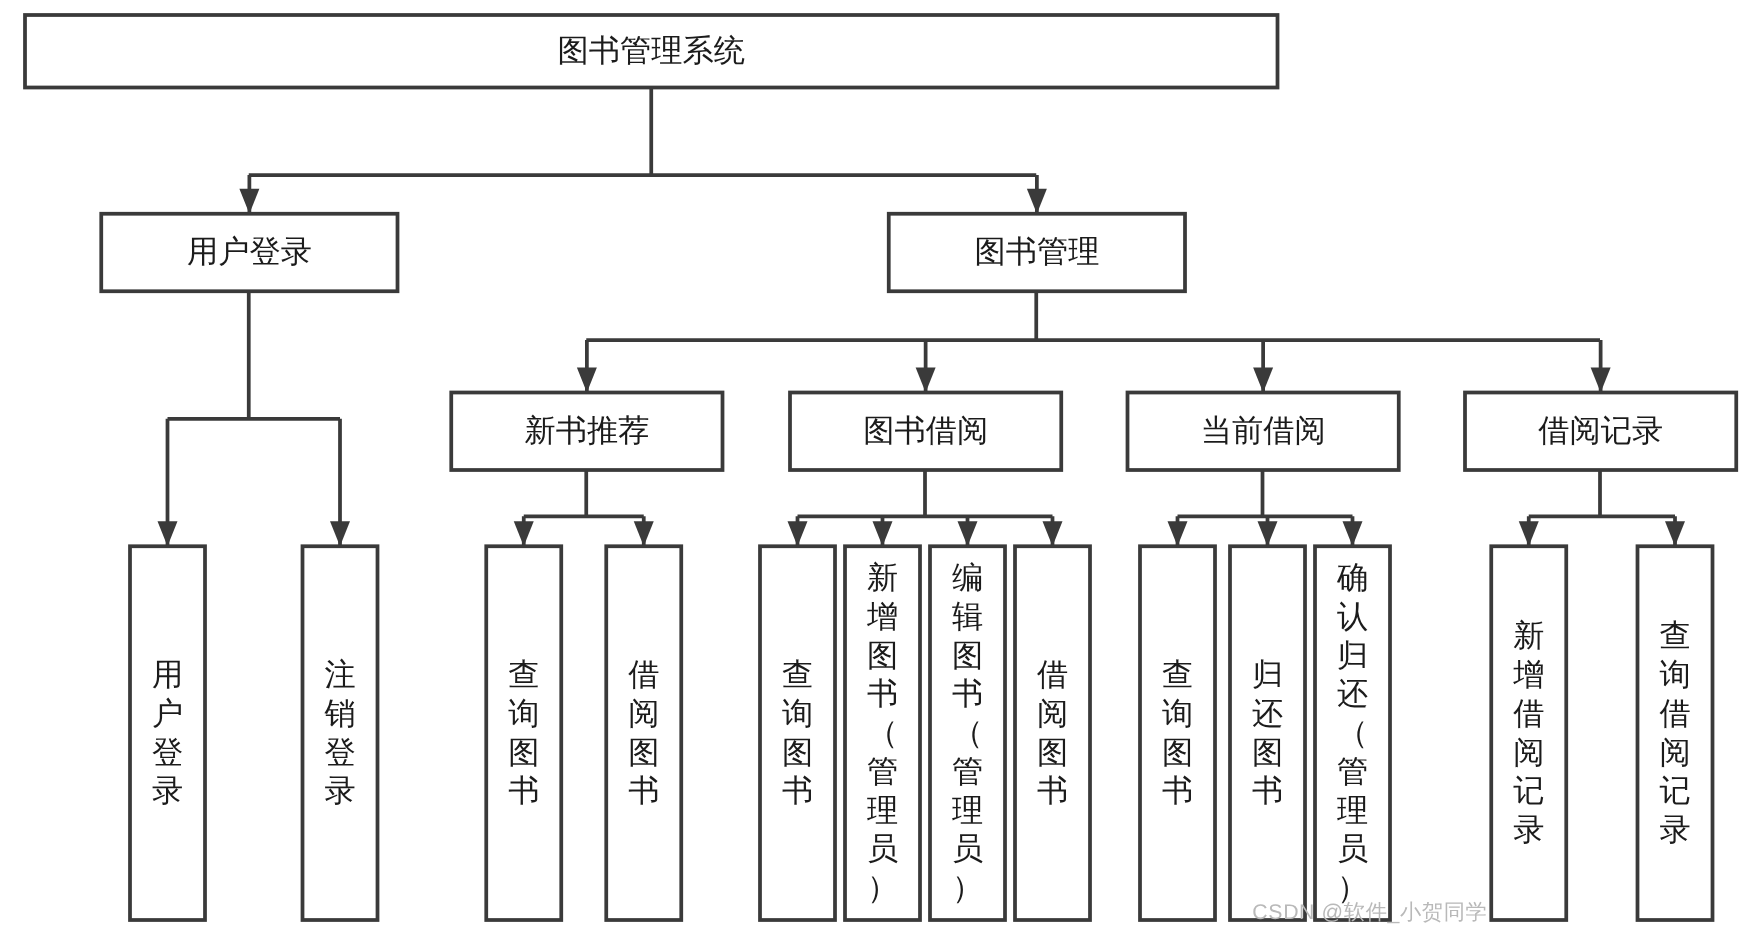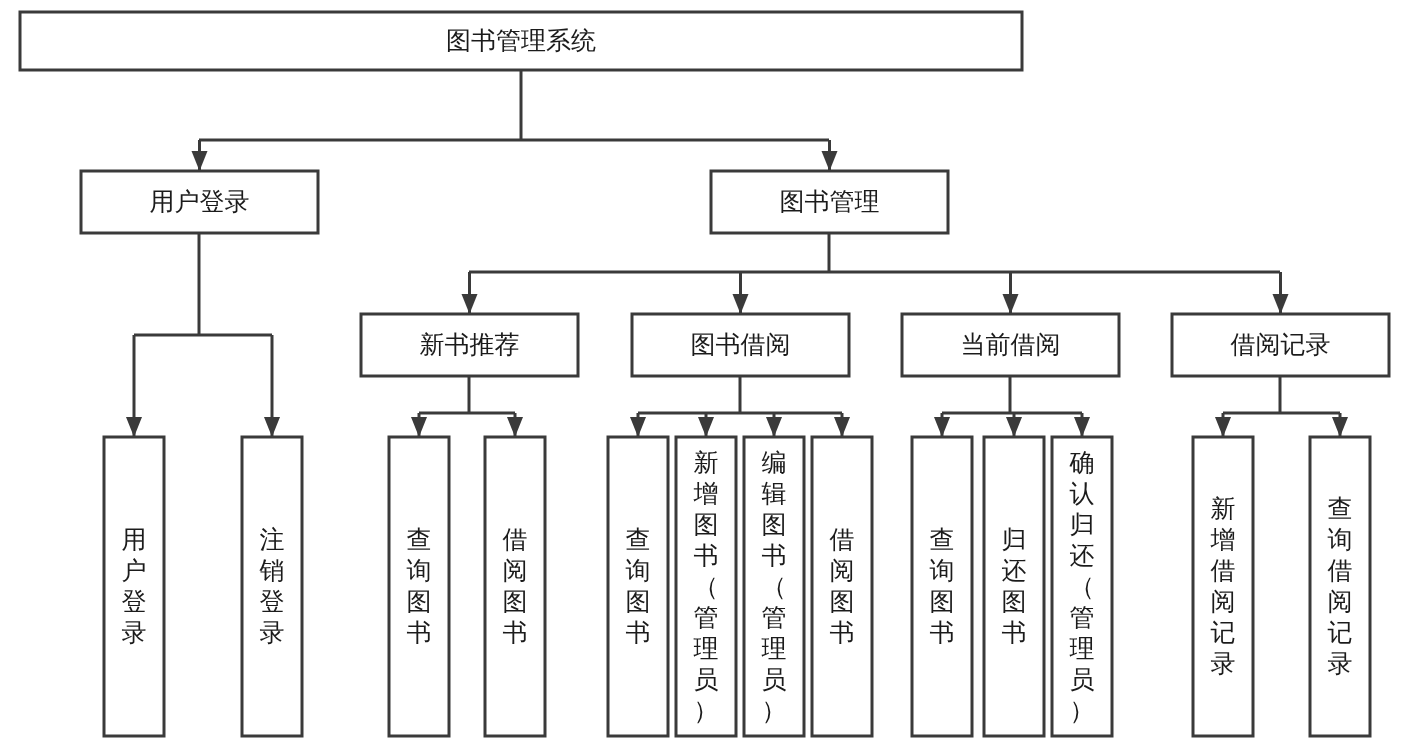--- a/index.html
+++ b/index.html
@@ -311,13 +311,14 @@
           <rect x="1310" y="437" width="60" height="299" class="node-rect"></rect>
           <text x="1340" y="517" class="node-label-v-char">查</text>
           <text x="1340" y="548" class="node-label-v-char">询</text>
           <text x="1340" y="579" class="node-label-v-char">借</text>
           <text x="1340" y="610" class="node-label-v-char">阅</text>
           <text x="1340" y="641" class="node-label-v-char">记</text>
           <text x="1340" y="672" class="node-label-v-char">录</text>
         </g>
       </g>
   </svg>
+  <div class="watermark">CSDN @软件_小贺同学</div>
 </div>
 
 </body></html>

